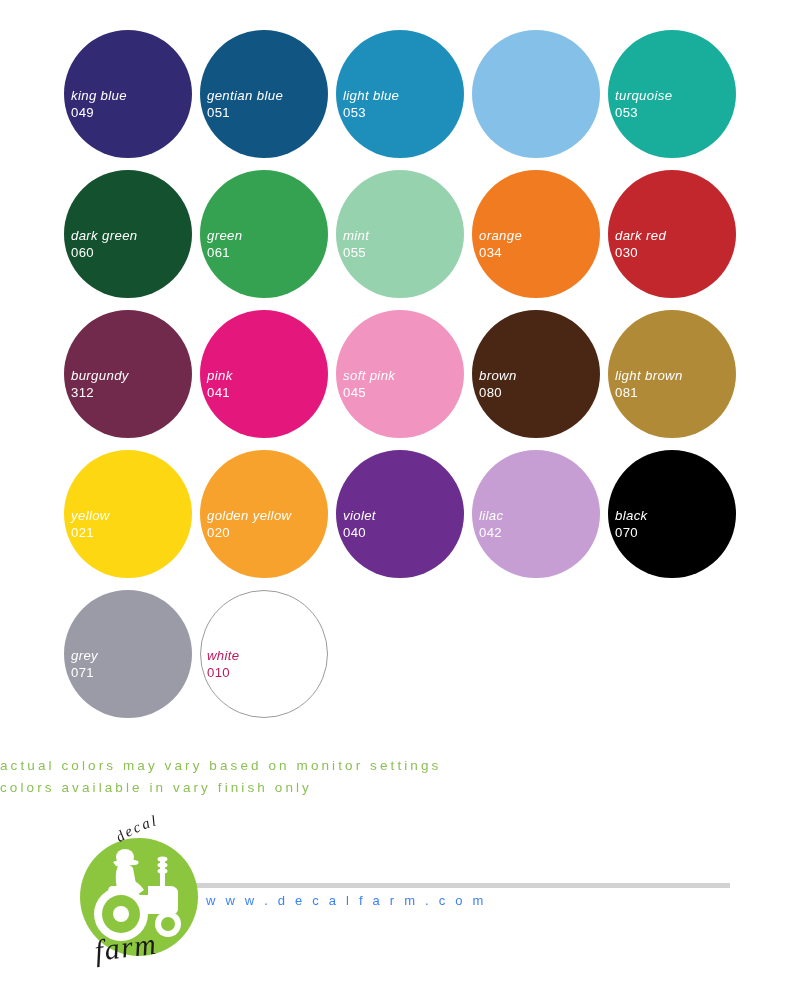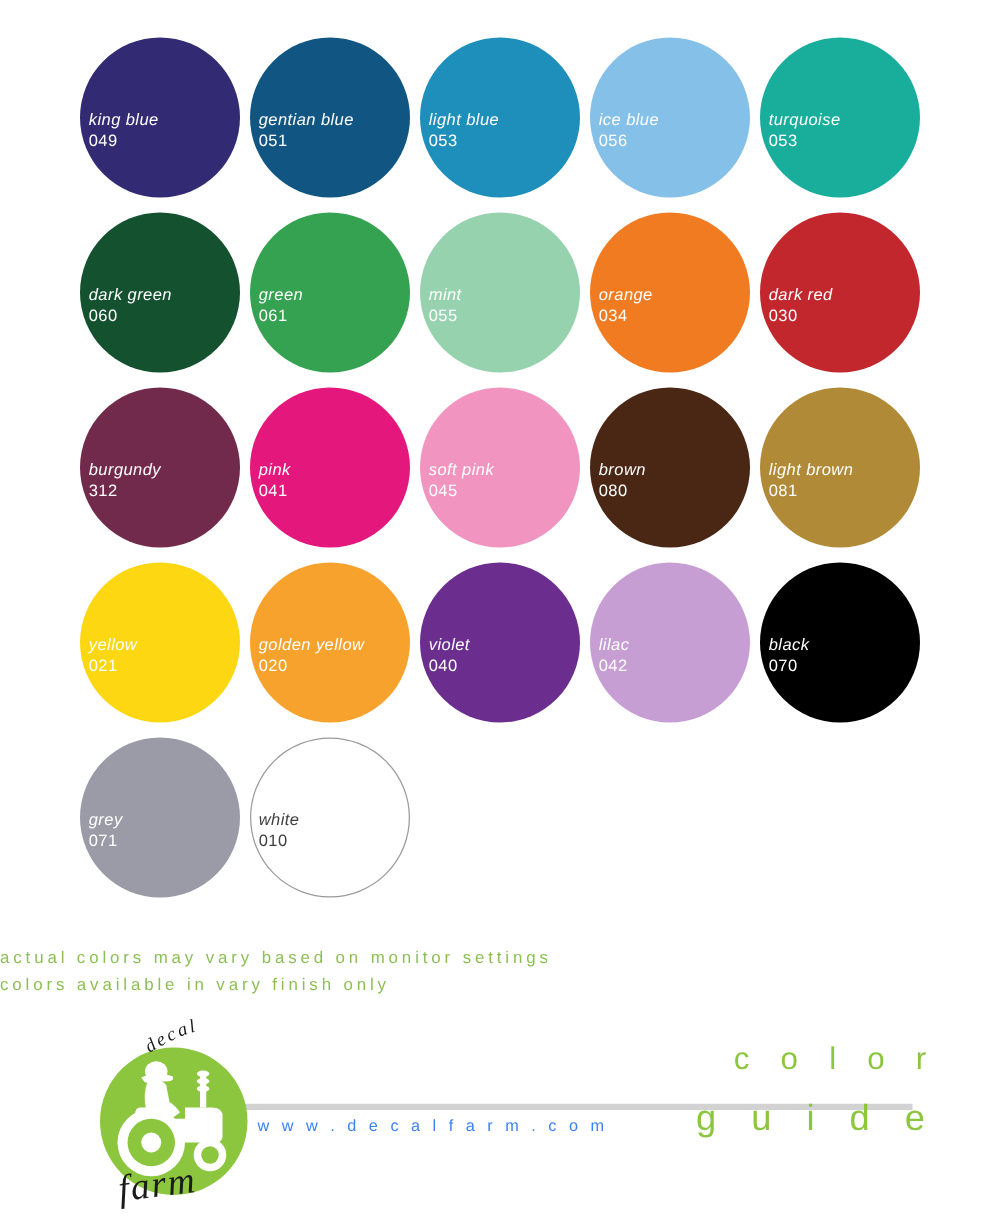--- a/index.html
+++ b/index.html
@@ -49,21 +49,21 @@
     left: 7px;
     top: 57px;
     width: 160px;
     line-height: 1.30;
     font-size: 13.2px;
     letter-spacing: 0.35px;
     color: #ffffff;
     white-space: nowrap;
     pointer-events: none;
   }
-  .swatch-label.dark-text { color: #404040; }
+  .swatch-label.dark-text { color: #be185d; }
   .swatch-name { display: block; font-style: italic; }
   .swatch-code { display: block; }
 
   
   #disclaimer {
     position: absolute;
     left: 0;
     top: 755px;
     width: 794px;
     text-align: left;
@@ -179,24 +179,20 @@
     </div>
     <div class="swatch-cell">
       <div class="swatch-circle" style="background: rgb(30, 143, 187);"></div>
       <div class="swatch-label">
         <span class="swatch-name">light blue</span>
         <span class="swatch-code">053</span>
       </div>
     </div>
     <div class="swatch-cell">
       <div class="swatch-circle" style="background: rgb(132, 192, 232);"></div>
-      <div class="swatch-label">
-        <span class="swatch-name">ice blue</span>
-        <span class="swatch-code">056</span>
-      </div>
     </div>
     <div class="swatch-cell">
       <div class="swatch-circle" style="background: rgb(24, 174, 155);"></div>
       <div class="swatch-label">
         <span class="swatch-name">turquoise</span>
         <span class="swatch-code">053</span>
       </div>
     </div>
     <div class="swatch-cell">
       <div class="swatch-circle" style="background: rgb(19, 81, 47);"></div>
@@ -369,17 +365,13 @@
       </text>
     </svg>
 
     <svg id="logo-farm" viewBox="0 0 120 48">
       <text x="6" y="36" font-family="'Liberation Serif', serif" font-size="30" font-style="italic" fill="#1a1a1a" letter-spacing="1.5" transform="rotate(-7 6 36)">farm</text>
     </svg>
   </div>
 
   <div id="site-url">w w w . d e c a l f a r m . c o m</div>
 
-  <div id="guide-title">
-    <span class="line1">c o l o r</span>
-    <span class="line2">g u i d e</span>
-  </div>
 </div>
 
 </body></html>

